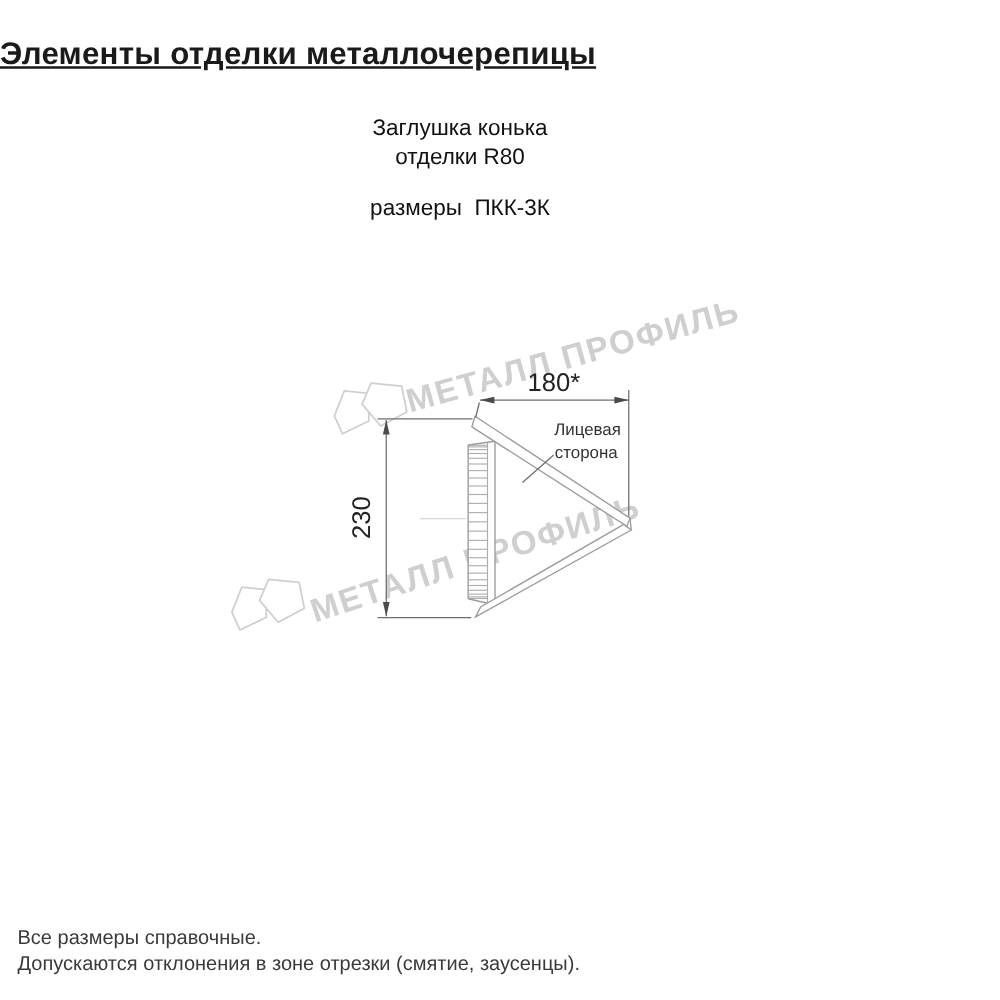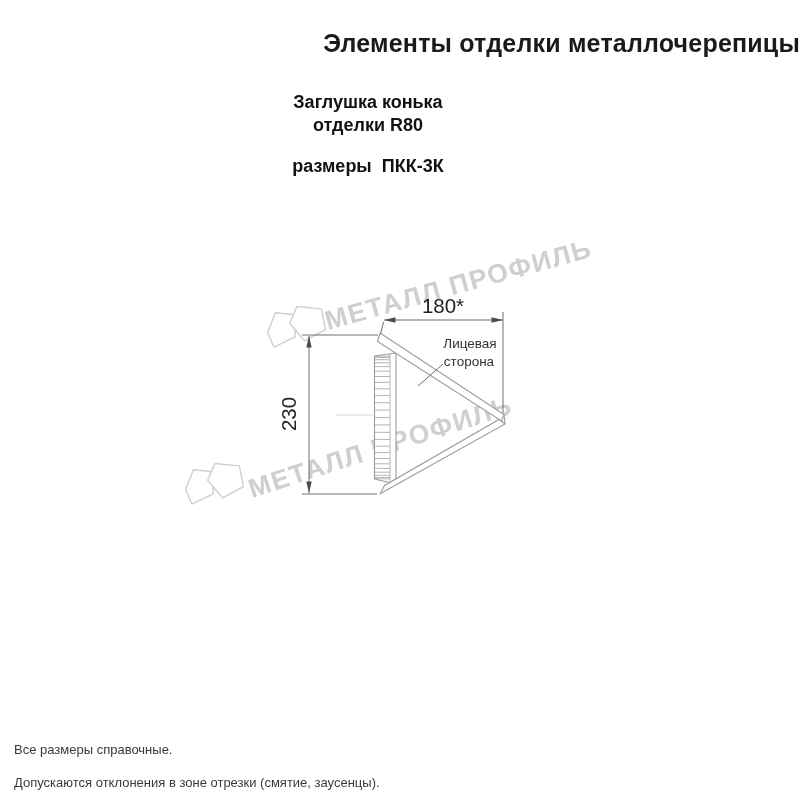--- a/index.html
+++ b/index.html
@@ -7,47 +7,47 @@
     --line:#9c9c9c;
     --dim:#6e6e6e;
     --wm:#cfcfcf;
   }
   html,body{margin:0;padding:0;}
   body{
     width:800px;height:800px;background:#ffffff;position:relative;overflow:hidden;
     font-family:"Liberation Sans", sans-serif;
   }
   .page-title{
-    position:absolute;top:29px;left:0;width:800px;text-align:right;
-    font-size:25px;font-weight:bold;color:var(--text);letter-spacing:0.2px;
+    position:absolute;top:29px;left:0;width:800px;text-align:left;
+    font-size:25px;font-weight:bold;color:var(--text);letter-spacing:0.2px;text-decoration:underline;
   }
   .subtitle{
     position:absolute;left:0;width:736px;text-align:center;
-    font-size:18px;font-weight:bold;color:#111;
+    font-size:18px;font-weight:normal;color:#111;
   }
   .subtitle.l1{top:92px;}
   .subtitle.l2{top:115px;}
   .product-code{top:156px;white-space:pre;}
   .drawing-svg{position:absolute;left:0;top:0;}
   .ln{stroke:var(--line);fill:none;stroke-width:1.1;}
   .thin{stroke:#adadad;fill:none;stroke-width:0.9;}
   .white{fill:#ffffff;}
   .centerln{stroke:#cccccc;stroke-width:0.9;}
   .dimln{stroke:var(--dim);stroke-width:1;fill:none;}
   .arrow{fill:#4a4a4a;stroke:none;}
   .dim-text{fill:#222;font-size:20.5px;font-family:"Liberation Sans",sans-serif;}
   .face-text{fill:#333;font-size:13.5px;font-family:"Liberation Sans",sans-serif;}
   .wm-text{fill:var(--wm);font-size:26.5px;font-weight:bold;letter-spacing:1.5px;
            font-family:"Liberation Sans",sans-serif;}
   .wm-shape{stroke:var(--wm);fill:#ffffff;stroke-width:1.4;stroke-linejoin:round;}
   .footer-line{
-    position:absolute;left:14px;color:#3a3a3a;font-size:13px;
+    position:absolute;left:14px;color:#3a3a3a;font-size:16px;
   }
   .footer-line.f1{top:742px;}
-  .footer-line.f2{top:763px;margin-top:12px;}
+  .footer-line.f2{top:763px;}
 </style>
 </head>
 <body>
 
 <div class="page-title">Элементы отделки металлочерепицы</div>
 <div class="subtitle l1">Заглушка конька</div>
 <div class="subtitle l2">отделки R80</div>
 <div class="subtitle product-code" style="top:156px">размеры  ПКК-3К</div>
 
 <svg class="drawing-svg" width="800" height="800" viewBox="0 0 800 800">

